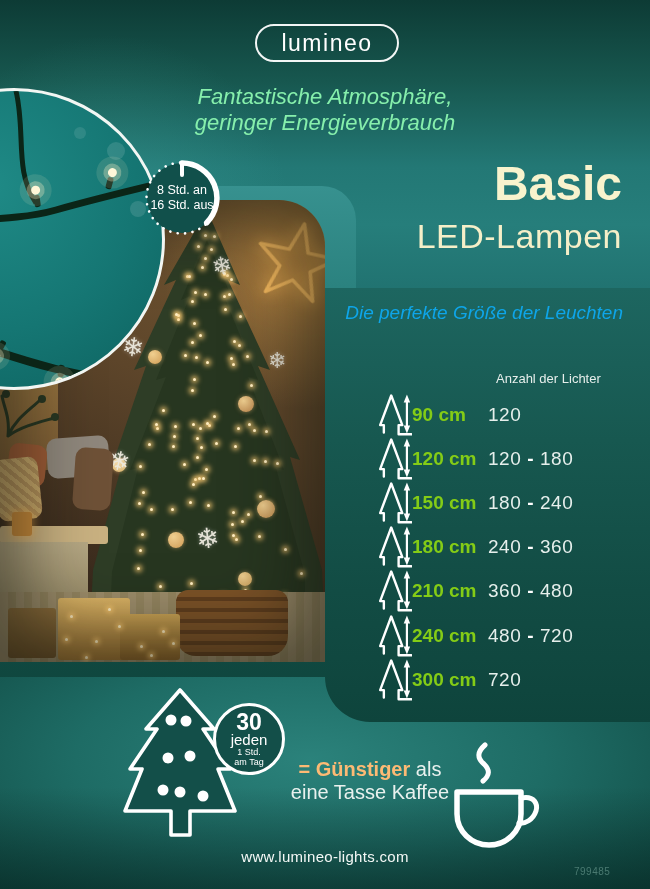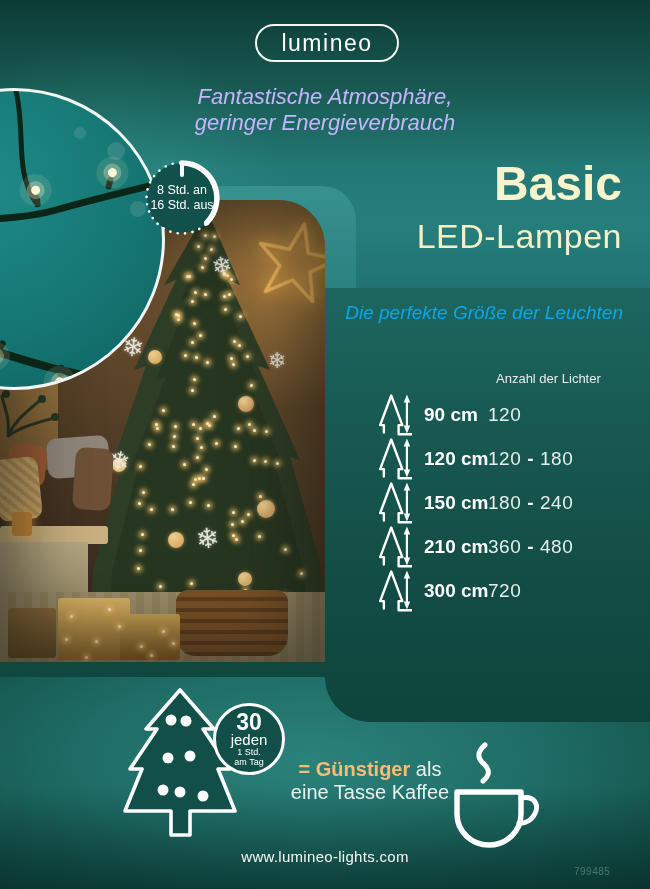--- a/index.html
+++ b/index.html
@@ -23,21 +23,21 @@
     background:linear-gradient(180deg,#37918f,#2b827f);}
   .dark-panel{left:0;top:288px;width:650px;height:434px;
     clip-path:path("M0 0 H650 V434 H370 A45 45 0 0 1 325 389 H0 Z");
     background:linear-gradient(180deg,#1d6660 0%,#175850 35%,#124c44 70%,#0e443c 100%);}
 
   
   .logo-pill{left:255px;top:24px;width:144px;height:38px;border:2px solid rgba(255,255,255,.95);
     border-radius:20px;display:flex;align-items:center;justify-content:center;}
   .logo-pill span{font-size:23px;letter-spacing:1.5px;color:#ffffff;}
   .tagline{left:0;top:84px;width:650px;text-align:center;font-style:italic;
-    font-size:22px;line-height:26px;color:#c4b5fd;}
+    font-size:22px;line-height:26px;color:#86efac;}
   .title{right:28px;top:160px;text-align:right;font-size:48px;font-weight:700;color:#f8f3cd;line-height:1;}
   .subtitle{right:28px;top:219px;text-align:right;font-size:34px;font-weight:400;color:#f5efc8;line-height:1;letter-spacing:.5px;}
 
   
   .circle-photo{left:-137px;top:88px;width:302px;height:302px;border-radius:50%;
     border:3px solid #f2f6f3;overflow:hidden;
     background:radial-gradient(circle at 42% 32%,#1f8a86 0%,#157673 55%,#0d625f 100%);}
   .timer-badge{left:143px;top:159px;width:78px;height:78px;}
   .timer-badge .fill{position:absolute;inset:4px;border-radius:50%;background:#11504b;}
   .timer-badge svg{position:absolute;inset:0;}
@@ -65,21 +65,21 @@
   .snow{position:absolute;color:rgba(236,233,221,.95);text-shadow:0 0 4px rgba(255,255,255,.4);}
   .orn{position:absolute;border-radius:50%;box-shadow:0 0 4px rgba(255,200,120,.5);}
   .glass{position:absolute;left:12px;top:312px;width:20px;height:24px;border-radius:3px;
     background:#c98a3a;box-shadow:0 0 8px 2px rgba(255,180,80,.5);}
 
   
   .col-header{left:496px;top:371px;font-size:13px;color:#e6eeeb;}
   .size-table{left:376px;top:393px;width:260px;}
   .row{position:relative;height:44.1px;display:flex;align-items:center;}
   .row svg{width:36px;height:48px;margin-top:-2px;flex:0 0 auto;}
-  .row .size{margin-left:12px;font-size:19px;font-weight:700;color:#ffffff;white-space:nowrap;}
+  .row .size{margin-left:0;font-size:19px;font-weight:700;color:#84cc16;white-space:nowrap;}
   .row .count{position:absolute;left:112px;font-size:19px;color:#e6efec;white-space:nowrap;letter-spacing:.5px;}
   .row .sep{font-weight:700;margin:0 6px;color:#fff;}
 
   
   .guide-1{right:27px;top:302px;font-style:italic;font-size:19px;font-weight:300;color:#0ea5e9;}
   .guide-2{right:29px;top:329px;font-style:italic;font-size:21px;font-weight:700;color:#fff;}
 
   
   .days-badge{left:213px;top:703px;width:72px;height:72px;border:3px solid #fff;border-radius:50%;
     background:#134f49;display:flex;flex-direction:column;align-items:center;justify-content:center;text-align:center;}
@@ -364,34 +364,58 @@
         <line x1="33" y1="13" x2="33" y2="40" stroke="#fff" stroke-width="2.4"></line>
         <polygon points="33,5 29.5,13.5 36.5,13.5" fill="#fff"></polygon>
         <polygon points="33,47 29.5,38.5 36.5,38.5" fill="#fff"></polygon>
       </svg>
       <span class="size">150 cm</span>
       <span class="count">
         <span class="from">180</span><span class="sep">-</span><span class="to">240</span>
       </span>
     </div>
 
+    <div class="row">
+      <svg viewBox="0 0 38 52">
+        <path d="M8 46 V38 H4 L16 6 L28 38 H24 V48 H38" fill="none" stroke="#fff" stroke-width="2.6" stroke-linejoin="round" stroke-linecap="round"></path>
+        <line x1="33" y1="13" x2="33" y2="40" stroke="#fff" stroke-width="2.4"></line>
+        <polygon points="33,5 29.5,13.5 36.5,13.5" fill="#fff"></polygon>
+        <polygon points="33,47 29.5,38.5 36.5,38.5" fill="#fff"></polygon>
+      </svg>
+      <span class="size">180 cm</span>
+      <span class="count">
+        <span class="from">240</span><span class="sep">-</span><span class="to">360</span>
+      </span>
+    </div>
 
     <div class="row">
       <svg viewBox="0 0 38 52">
         <path d="M8 46 V38 H4 L16 6 L28 38 H24 V48 H38" fill="none" stroke="#fff" stroke-width="2.6" stroke-linejoin="round" stroke-linecap="round"></path>
         <line x1="33" y1="13" x2="33" y2="40" stroke="#fff" stroke-width="2.4"></line>
         <polygon points="33,5 29.5,13.5 36.5,13.5" fill="#fff"></polygon>
         <polygon points="33,47 29.5,38.5 36.5,38.5" fill="#fff"></polygon>
       </svg>
       <span class="size">210 cm</span>
       <span class="count">
         <span class="from">360</span><span class="sep">-</span><span class="to">480</span>
       </span>
     </div>
 
+    <div class="row">
+      <svg viewBox="0 0 38 52">
+        <path d="M8 46 V38 H4 L16 6 L28 38 H24 V48 H38" fill="none" stroke="#fff" stroke-width="2.6" stroke-linejoin="round" stroke-linecap="round"></path>
+        <line x1="33" y1="13" x2="33" y2="40" stroke="#fff" stroke-width="2.4"></line>
+        <polygon points="33,5 29.5,13.5 36.5,13.5" fill="#fff"></polygon>
+        <polygon points="33,47 29.5,38.5 36.5,38.5" fill="#fff"></polygon>
+      </svg>
+      <span class="size">240 cm</span>
+      <span class="count">
+        <span class="from">480</span><span class="sep">-</span><span class="to">720</span>
+      </span>
+    </div>
 
     <div class="row">
       <svg viewBox="0 0 38 52">
         <path d="M8 46 V38 H4 L16 6 L28 38 H24 V48 H38" fill="none" stroke="#fff" stroke-width="2.6" stroke-linejoin="round" stroke-linecap="round"></path>
         <line x1="33" y1="13" x2="33" y2="40" stroke="#fff" stroke-width="2.4"></line>
         <polygon points="33,5 29.5,13.5 36.5,13.5" fill="#fff"></polygon>
         <polygon points="33,47 29.5,38.5 36.5,38.5" fill="#fff"></polygon>
       </svg>
       <span class="size">300 cm</span>
       <span class="count">

